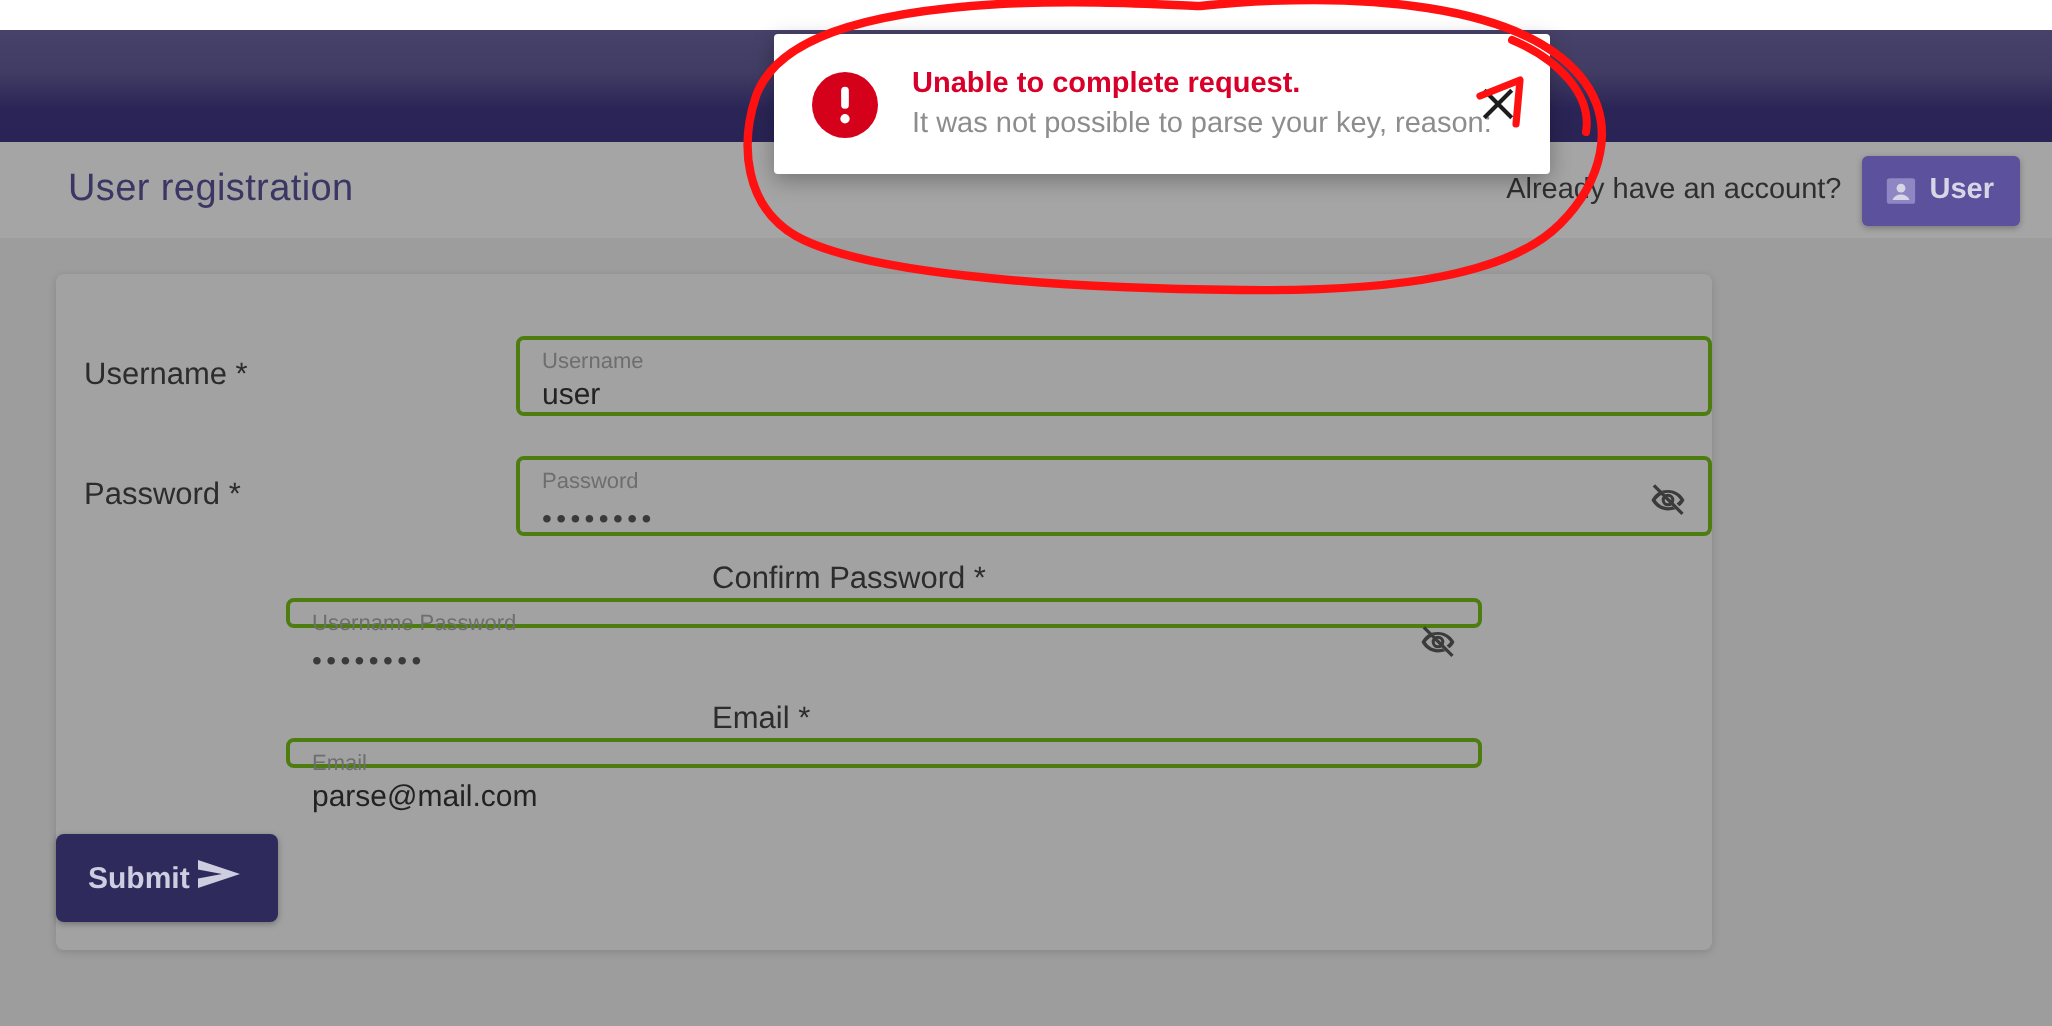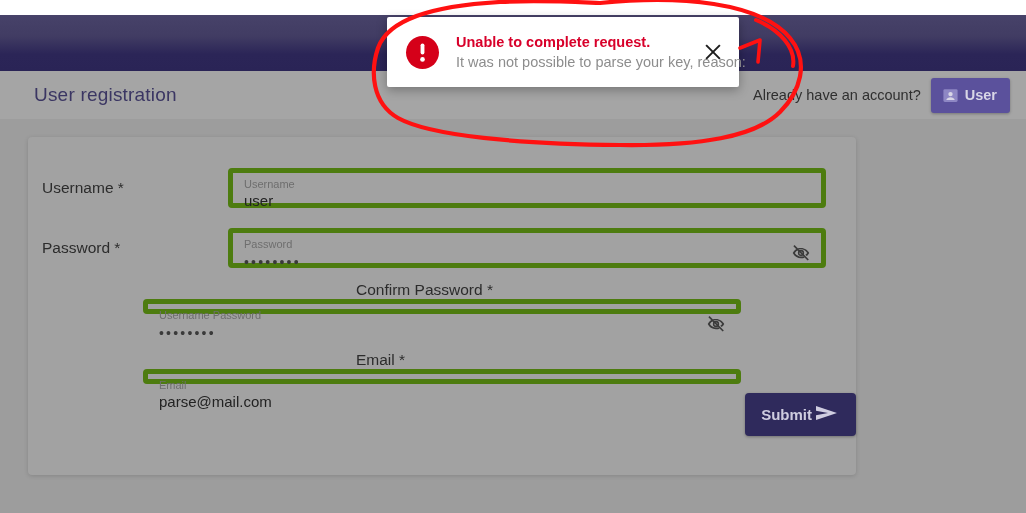--- a/index.html
+++ b/index.html
@@ -97,38 +97,39 @@
     box-shadow: 0 1px 4px rgba(0,0,0,.15);
   }
 
   .form-row {
     position: absolute;
     left: 0;
     width: 828px;
     height: 33px;
     display: flex;
     align-items: center;
+    justify-content: space-between;
   }
   .row-1 { top: 34px; }
   .row-2 { top: 94px; }
   .row-3 { top: 144px; flex-direction: column; }
   .row-4 { top: 214px; flex-direction: column; }
 
   .field-label {
     width: 200px;
     padding-left: 14px;
     color: #2c2c2c;
     font-size: 15.5px;
   }
 
   .field-box {
     position: relative;
     width: 598px;
     height: 40px;
-    border: 5px solid #4d7c0f;
+    border: 2px solid #4d7c0f;
     border-radius: 4px;
     background: transparent;
   }
   .float-label {
     position: absolute;
     left: 11px; top: 5px;
     font-size: 11px;
     color: #6e6e6e;
     line-height: 12px;
   }
@@ -151,24 +152,24 @@
     width: 22px; height: 22px;
     cursor: pointer;
     background: none;
     border: none;
     padding: 0;
   }
 
   
   .submit-wrap {
     position: absolute;
-    left: 0; top: 256px;
+    left: 0; top: 280px;
     width: 828px;
     display: flex;
-    justify-content: flex-end;
+    justify-content: flex-start;
   }
   .submit-btn {
     display: flex;
     align-items: center;
     gap: 2px;
     background: #2f2a5c;
     color: #cfcde0;
     border: none;
     border-radius: 4px;
     padding: 10px 16px;
@@ -176,21 +177,21 @@
     font-weight: bold;
     font-family: "Liberation Sans", sans-serif;
     cursor: pointer;
     box-shadow: 0 1px 3px rgba(0,0,0,.3);
   }
 
   
   .error-dialog {
     position: absolute;
     left: 387px; top: 17px;
-    width: 352px; height: 70px;
+    width: 388px; height: 70px;
     background: #ffffff;
     border-radius: 2px;
     box-shadow: 0 3px 11px rgba(0,0,0,.30);
     display: flex;
     align-items: center;
     padding: 0 12px 0 19px;
     z-index: 40;
   }
   .err-icon {
     flex: 0 0 auto;

